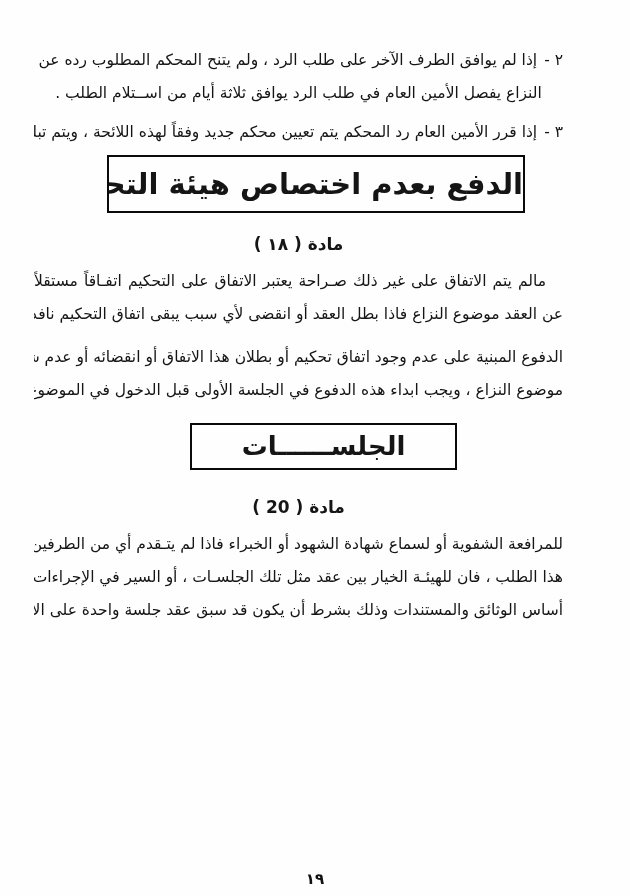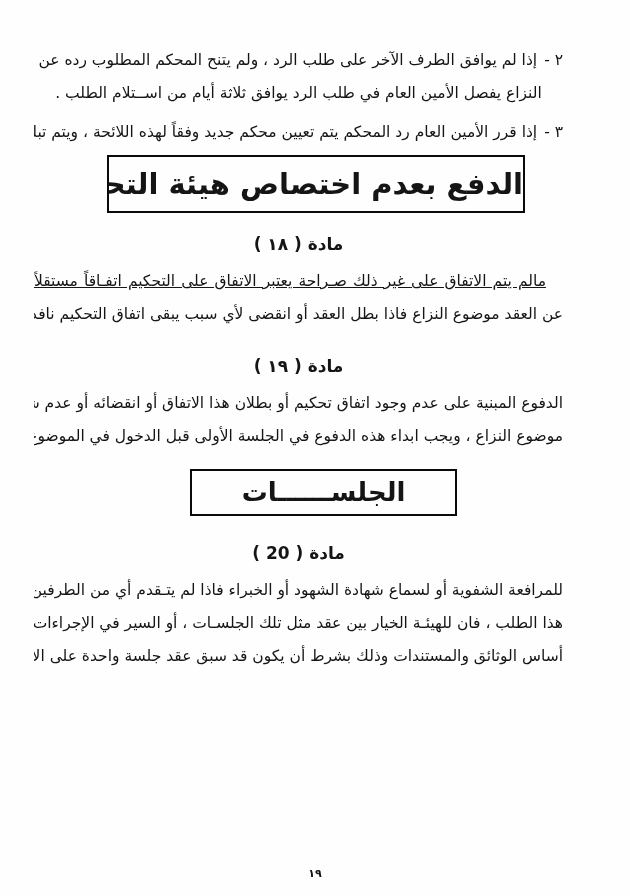--- a/index.html
+++ b/index.html
@@ -24,21 +24,21 @@
   
   .line {
     font-size: 15.5px;
     line-height: 33px;
     white-space: nowrap;
     overflow: hidden;
     letter-spacing: 0px;
   }
   .jl { text-align: justify; text-align-last: justify; }
   .cl { text-align: center; }
-  .fl { padding-right: 17px; text-decoration: underline; }
+  .fl { padding-right: 17px; }
 
   
   .num-item { margin-bottom: 6px; }
   .marker { display: inline; padding-left: 7px; }
 
   
   .title-box {
     border: 2px solid #0a0a0a;
     box-sizing: border-box;
     text-align: center;
@@ -73,24 +73,24 @@
     white-space: nowrap;
   }
   .hd-18 { margin-top: 20px; }
   .hd-19 { margin-top: 24px; }
   .hd-20 { margin-top: 26px; }
 
   .article-body { margin-top: 10px; }
 
   .page-number {
     position: absolute;
-    bottom: 16px;
+    bottom: 8px;
     left: 50%;
     transform: translateX(-50%);
-    font-size: 11px;
+    font-size: 15px;
     font-weight: bold;
     color: #111;
   }
 </style>
 </head>
 <body>
 
 <div class="page">
   <div class="content">
 
@@ -104,21 +104,20 @@
     </div>
 
     <div class="title-box box-1">الدفع بعدم اختصاص هيئة التحكيم</div>
 
     <div class="article-heading hd-18">مادة ( ١٨ )</div>
     <div class="article-body">
       <div class="line jl fl">مالم يتم الاتفاق على غير ذلك صـراحة يعتبر الاتفاق على التحكيم اتفـاقاً مستقلاً</div>
       <div class="line jl">عن العقد موضوع النزاع فاذا بطل العقد أو انقضى لأي سبب يبقى اتفاق التحكيم نافذاً .</div>
     </div>
 
-    <div class="article-heading hd-19">مادة ( ١٩ )</div>
     <div class="article-body">
       <div class="line jl">الدفوع المبنية على عدم وجود اتفاق تحكيم أو بطلان هذا الاتفاق أو انقضائه أو عدم شموله</div>
       <div class="line cl">موضوع النزاع ، ويجب ابداء هذه الدفوع في الجلسة الأولى قبل الدخول في الموضوع .</div>
     </div>
 
     <div class="title-box box-2">الجلســــــات</div>
 
     <div class="article-heading hd-20">مادة ( 20 )</div>
     <div class="article-body">
       <div class="line jl">للمرافعة الشفوية أو لسماع شهادة الشهود أو الخبراء فاذا لم يتـقدم أي من الطرفين بمثل</div>

